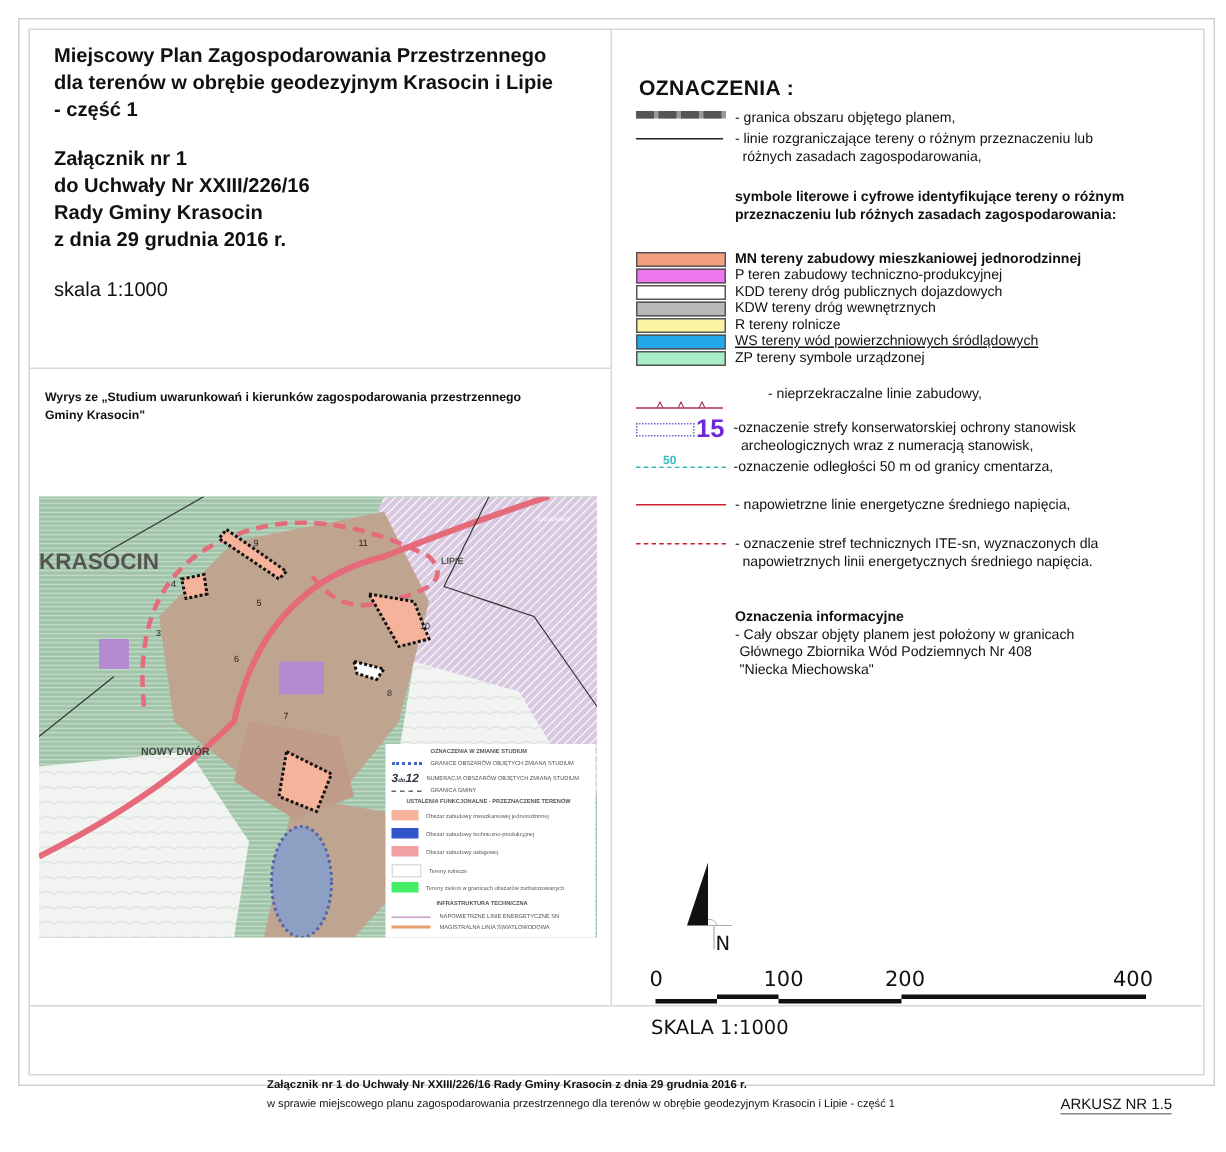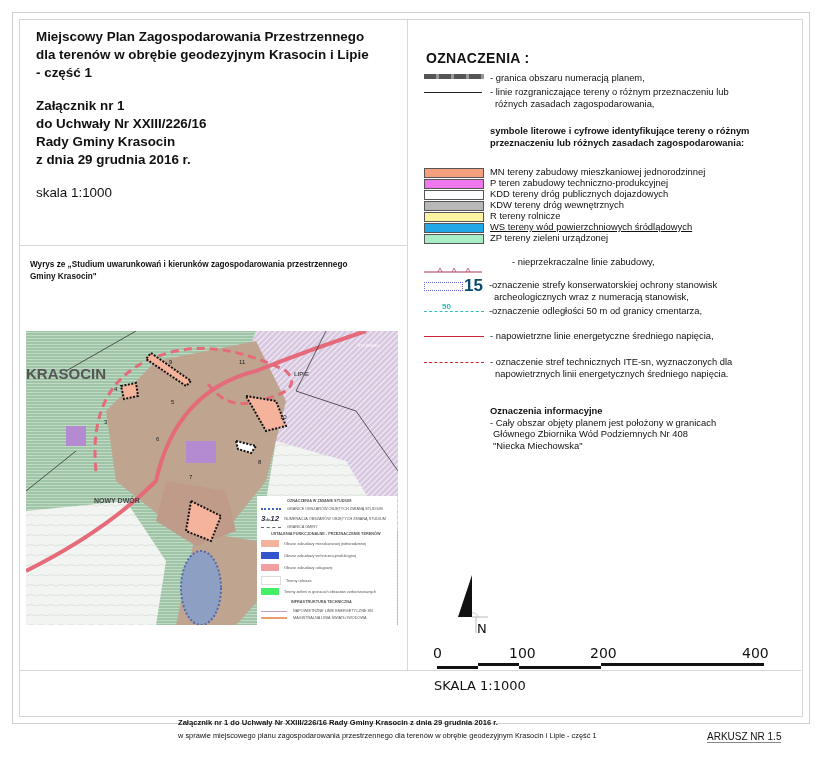--- a/index.html
+++ b/index.html
@@ -169,54 +169,54 @@
       <span>MAGISTRALNA LINIA ŚWIATŁOWODOWA</span>
     </div>
 </div>
 
 <div class="ozn">OZNACZENIA :</div>
 
 <svg class="sym" style="left:424px;top:74px;" width="60" height="6">
   <rect x="0" y="0" width="60" height="5" fill="#999"></rect>
   <line x1="0" y1="2.5" x2="60" y2="2.5" stroke="#555" stroke-width="5" stroke-dasharray="12 3"></line>
 </svg>
-<div class="leg-line" style="left:490px;top:72px;">- granica obszaru numeracją planem,</div>
+<div class="leg-line" style="left:490px;top:72px;">- granica obszaru objętego planem,</div>
 
 <div class="sym" style="left:424px;top:92px;width:58px;height:1px;background:#222;"></div>
 <div class="leg-line" style="left:490px;top:86px;">- linie rozgraniczające tereny o różnym przeznaczeniu lub</div>
 <div class="leg-line" style="left:495px;top:98px;">różnych zasadach zagospodarowania,</div>
 
 <div class="leg-head">
   <div>symbole literowe i cyfrowe identyfikujące tereny o różnym</div>
   <div>przeznaczeniu lub różnych zasadach  zagospodarowania:</div>
 </div>
 
 <div class="swatch" style="top:168px;background:#f4a07e;"></div>
-<div class="sw-label" style="top:166px;">MN tereny zabudowy mieszkaniowej jednorodzinnej</div>
+<div class="sw-label" style="top:166px;font-weight:bold;">MN tereny zabudowy mieszkaniowej jednorodzinnej</div>
 <div class="swatch" style="top:179px;background:#ee77ee;"></div>
 <div class="sw-label" style="top:177px;">P teren zabudowy techniczno-produkcyjnej</div>
 <div class="swatch" style="top:190px;background:#ffffff;"></div>
 <div class="sw-label" style="top:188px;">KDD tereny dróg publicznych dojazdowych</div>
 <div class="swatch" style="top:201px;background:#b8b8b8;"></div>
 <div class="sw-label" style="top:199px;">KDW tereny dróg wewnętrznych</div>
 <div class="swatch" style="top:212px;background:#fbf3a2;"></div>
 <div class="sw-label" style="top:210px;">R tereny rolnicze</div>
 <div class="swatch" style="top:223px;background:#22a8e8;"></div>
 <div class="sw-label" style="top:221px;text-decoration:underline;">WS tereny wód powierzchniowych śródlądowych</div>
 <div class="swatch" style="top:234px;background:#a8edc6;"></div>
-<div class="sw-label" style="top:232px;">ZP tereny zieleni urządzonej</div>
+<div class="sw-label" style="top:232px;">ZP tereny symbole urządzonej</div>
 
 <svg class="sym" style="left:424px;top:266px;" width="60" height="8">
   <line x1="0" y1="6" x2="58" y2="6" stroke="#aa3355" stroke-width="1"></line>
   <path d="M14 6 L16 2 L18 6 M28 6 L30 2 L32 6 M42 6 L44 2 L46 6" stroke="#aa3355" fill="none" stroke-width="0.7"></path>
 </svg>
 <div class="leg-line" style="left:490px;top:256px;margin-left:22px;">- nieprzekraczalne linie zabudowy,</div>
 
 <div class="sym" style="left:424px;top:282px;width:37px;height:7px;border:1px dotted #6a6ad8;"></div>
-<div class="sym" style="left:464px;top:276px;font-size:17px;font-weight:bold;color:#0c4a6e;">15</div>
+<div class="sym" style="left:464px;top:276px;font-size:17px;font-weight:bold;color:#6d28d9;">15</div>
 <div class="leg-line" style="left:489px;top:279px;">-oznaczenie strefy konserwatorskiej ochrony stanowisk</div>
 <div class="leg-line" style="left:494px;top:291px;">archeologicznych wraz z numeracją stanowisk,</div>
 
 <div class="sym" style="left:424px;top:311px;width:60px;border-top:1px dashed #33bbbb;"></div>
 <div class="sym" style="left:441px;top:302px;font-size:8px;font-weight:bold;color:#33bbbb;background:#fff;padding:0 1px;">50</div>
 <div class="leg-line" style="left:489px;top:305px;">-oznaczenie odległości  50 m od granicy cmentarza,</div>
 
 <div class="sym" style="left:424px;top:336px;width:60px;height:1px;background:#cc2233;"></div>
 <div class="leg-line" style="left:490px;top:330px;">- napowietrzne linie energetyczne średniego napięcia,</div>
 

